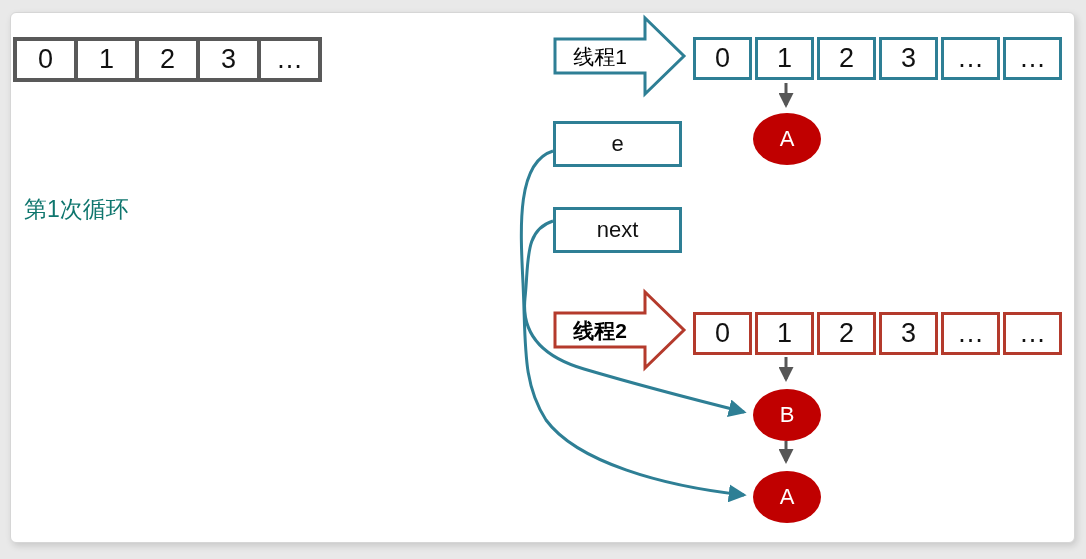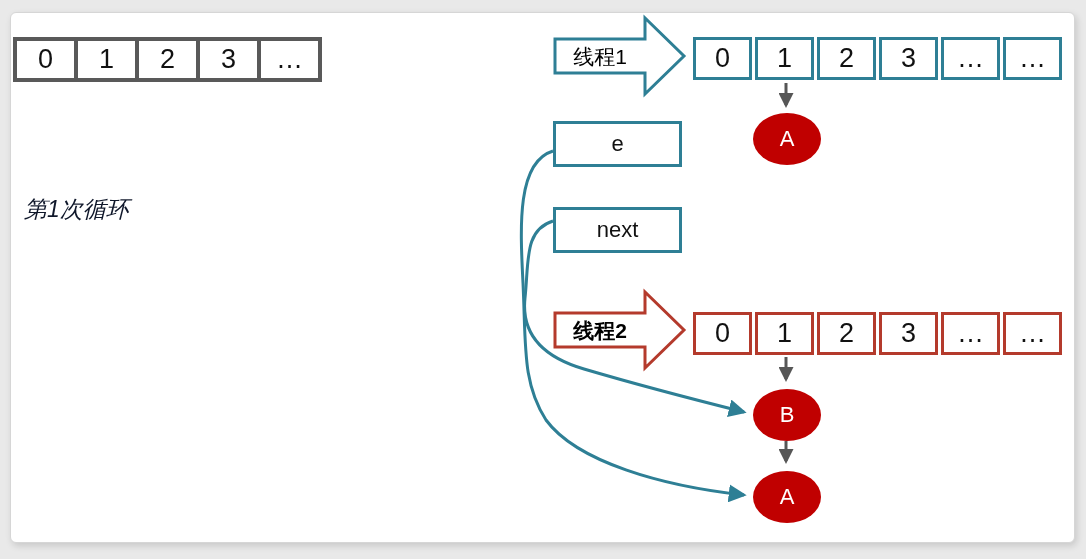--- a/index.html
+++ b/index.html
@@ -49,21 +49,21 @@
   }
 
   
   .thread-label{
     position:absolute;width:88px;height:31px;
     display:flex;align-items:center;justify-content:center;
     font-size:21px;color:#000;z-index:4;white-space:nowrap;
   }
 
   .iteration-label{
-    position:absolute;left:24px;top:194px;font-size:23px;color:#0f172a;z-index:3;font-style:italic;
+    position:absolute;left:24px;top:194px;font-size:23px;color:#0f766e;z-index:3;
   }
 </style>
 </head>
 <body>
 
 <div class="card"></div>
 
 <svg class="connectors" width="1086" height="559" viewBox="0 0 1086 559">
   <defs>
     <marker id="head-teal" markerUnits="userSpaceOnUse" markerWidth="18" markerHeight="18" viewBox="0 0 10 10" refX="8.5" refY="5" orient="auto">

